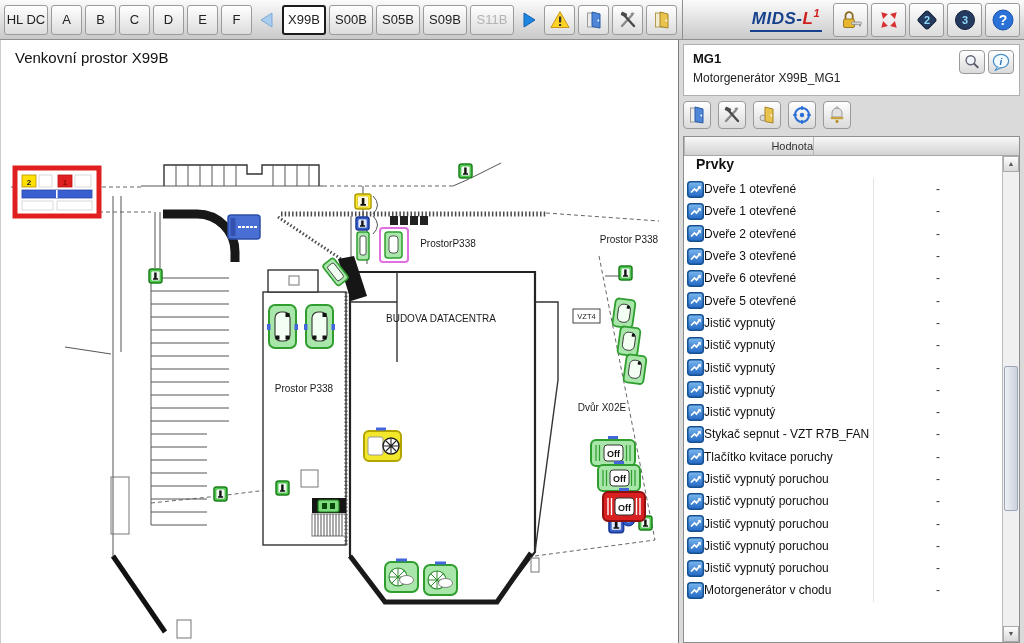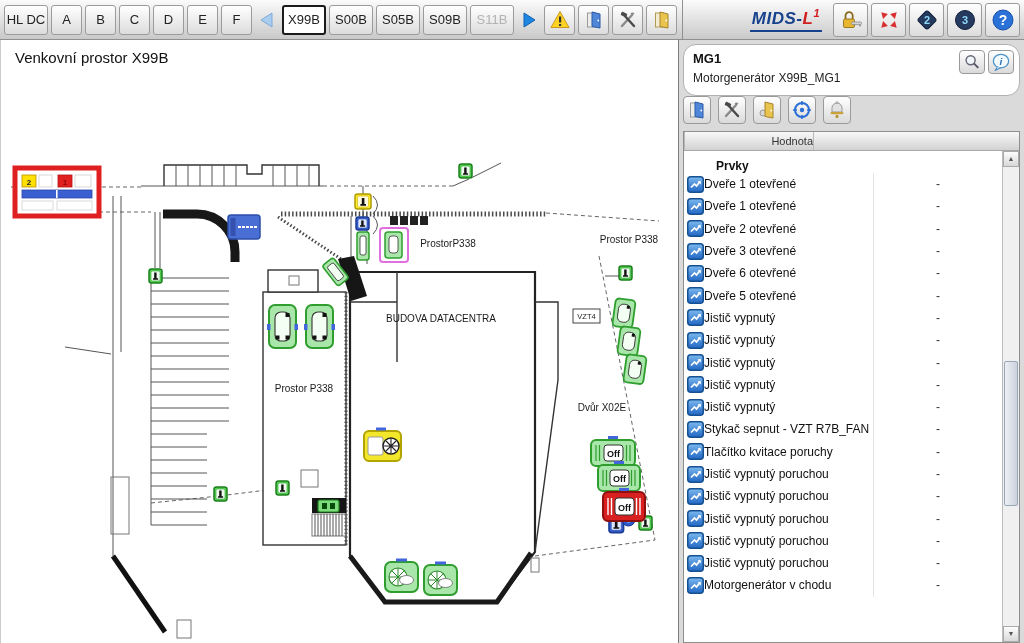--- a/index.html
+++ b/index.html
@@ -39,22 +39,22 @@
   .outline-thin{fill:none;stroke:#777;stroke-width:1;}
   .lbl{font-size:10px;fill:#1a1a1a;}
   .lbl-s{font-size:7.5px;fill:#1a1a1a;}
   .ptitle{font-size:15px;fill:#111;}
   .offtxt{font-size:9px;font-weight:bold;fill:#111;}
 
   
   .sidebar{position:absolute;left:678px;top:40px;width:346px;height:603px;box-sizing:border-box;
            background:#dadada;border-left:1px solid #7c7c7c;padding:4px 4px 0 4px;
            display:flex;flex-direction:column;}
-  .obj-header{flex:none;height:50px;background:#fff;border:1px solid #b0b0b0;border-radius:13px;
-              position:relative;}
+  .obj-header{flex:none;height:50px;background:#fff;border:1px solid #b0b0b0;border-radius:0;
+              position:relative;margin-bottom:5px;}
   .obj-title{position:absolute;left:9px;top:6px;font-size:13px;font-weight:bold;color:#111;}
   .obj-sub{position:absolute;left:9px;top:26px;font-size:12px;color:#222;}
   .sbtn{box-sizing:border-box;border:1px solid #9a9a9a;border-radius:4px;
         background:linear-gradient(#ffffff,#dadada);display:flex;align-items:center;justify-content:center;padding:0;}
   .hb{position:absolute;top:5px;width:26px;height:24px;}
   .hb1{right:34px;} .hb2{right:5px;}
   .obj-toolbar{flex:none;height:30px;margin-bottom:6px;display:flex;gap:7px;}
   .obj-toolbar .sbtn{width:28px;height:28px;}
   .tabs{flex:none;height:23px;display:flex;align-items:flex-end;position:relative;z-index:2;}
   .tab{box-sizing:border-box;height:20px;padding:3px 9px;font-size:12px;color:#222;
@@ -65,21 +65,21 @@
          display:flex;flex-direction:column;overflow:hidden;}
   .thead{flex:none;height:19px;box-sizing:border-box;display:flex;
          background:linear-gradient(#f8f8f8,#d2d2d2);border-bottom:1px solid #a8a8a8;
          font-size:11px;color:#333;}
   .th{box-sizing:border-box;padding-top:3px;}
   .th.name{flex:1;padding-left:28px;}
   .th.value{width:129px;border-left:1px solid #b8b8b8;text-align:right;}
   .th.stub{width:17px;border-left:1px solid #b8b8b8;}
   .tbody{flex:1;position:relative;overflow:hidden;}
   .rows-list{position:absolute;left:0;top:0;right:17px;bottom:0;overflow:hidden;}
-  .grow{height:22px;display:flex;align-items:flex-end;padding-left:32px;font-size:12px;font-weight:bold;color:#111;}
+  .grow{height:22px;display:flex;align-items:flex-start;padding-left:12px;font-size:14px;font-weight:bold;color:#111;}
   .row{height:22.3px;display:flex;align-items:center;}
   .ric{flex:none;width:17px;height:17px;margin-left:3px;}
   .rname{flex:1;font-size:12px;color:#111;padding-left:0;white-space:nowrap;overflow:hidden;}
   .rval{flex:none;width:129px;box-sizing:border-box;border-left:1px solid #e3e3e3;
         text-align:center;font-size:12px;color:#333;align-self:stretch;display:flex;align-items:center;justify-content:center;}
   .vscroll{position:absolute;right:0;top:0;bottom:0;width:17px;background:#f0f0f0;border-left:1px solid #bbb;box-sizing:border-box;}
   .sarr{position:absolute;left:0;right:0;height:16px;background:linear-gradient(#fdfdfd,#d8d8d8);
         border:1px solid #aaa;box-sizing:border-box;font-size:7px;color:#555;text-align:center;line-height:14px;}
   .sarr.up{top:0;} .sarr.down{bottom:0;}
   .sthumb{position:absolute;left:1px;right:1px;top:210px;height:143px;border:1px solid #9aa5b5;border-radius:2px;

